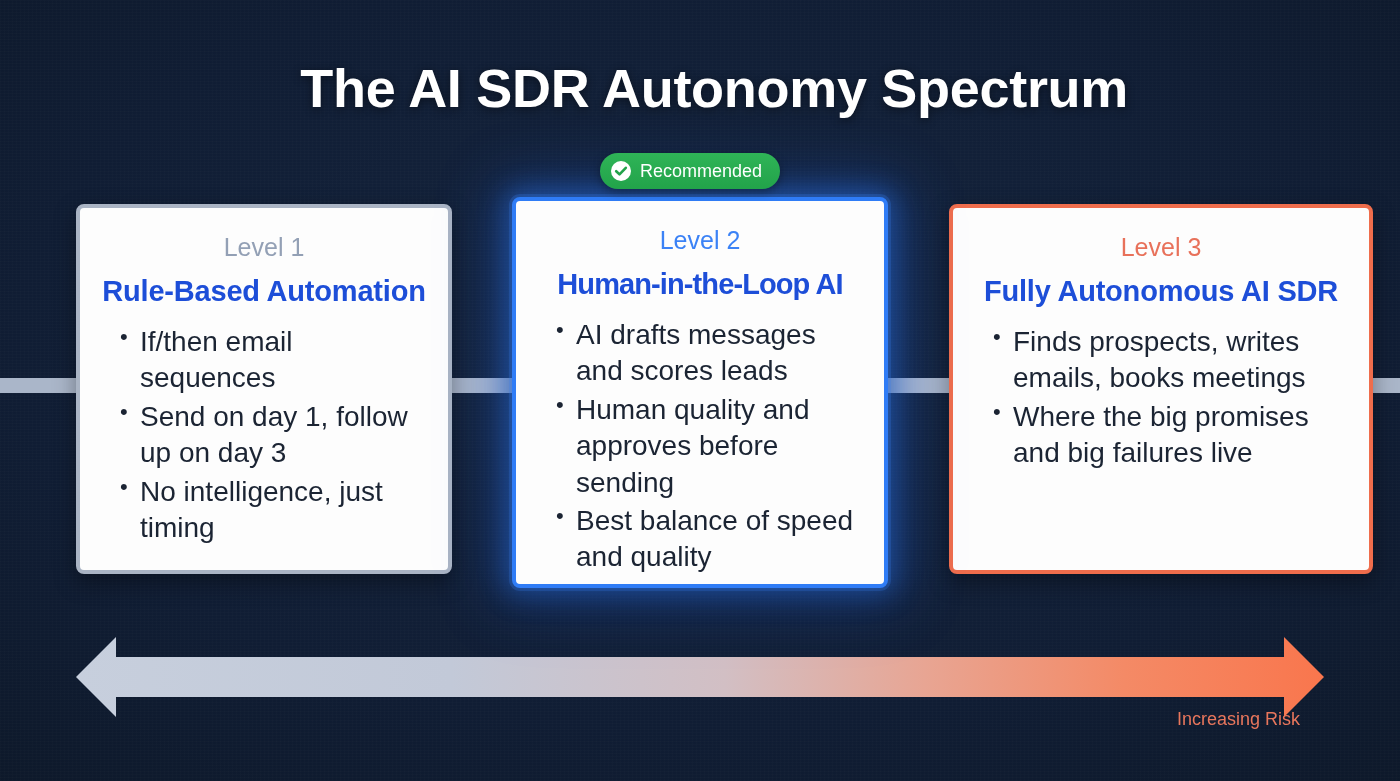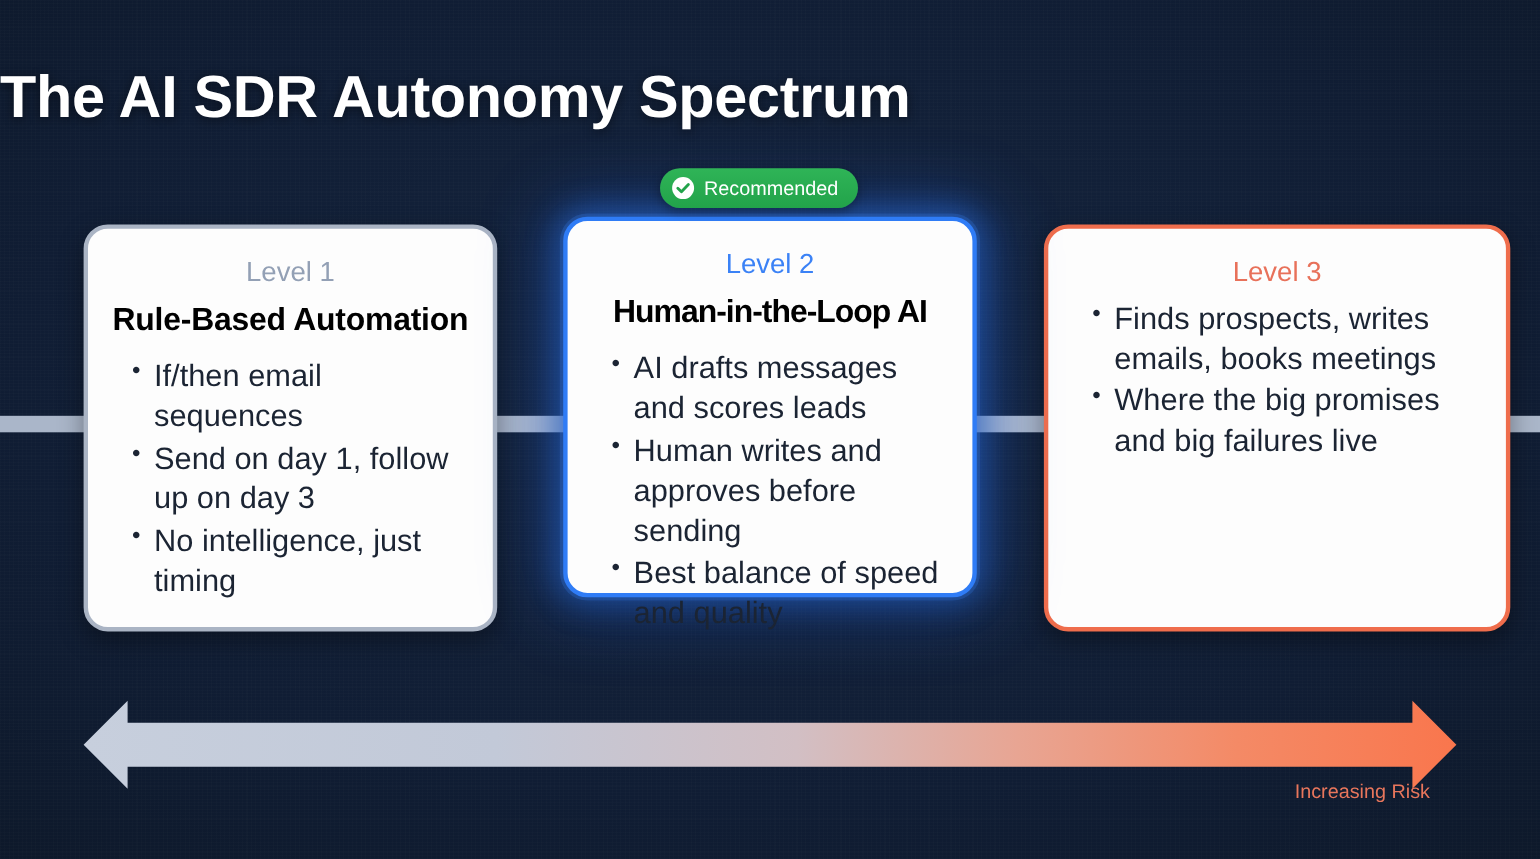--- a/index.html
+++ b/index.html
@@ -22,21 +22,21 @@
     content:""; position:absolute; inset:0;
     background-image:
       repeating-linear-gradient(0deg, rgba(255,255,255,.012) 0px, rgba(255,255,255,.012) 1px, transparent 1px, transparent 3px),
       repeating-linear-gradient(90deg, rgba(255,255,255,.010) 0px, rgba(255,255,255,.010) 1px, transparent 1px, transparent 4px);
     pointer-events:none;
   }
 
   
   #title {
     position:absolute; left:0; top:57px; width:1128px;
-    text-align:left;
+    text-align:right;
     font-size:54px; font-weight:bold; color:#ffffff;
     letter-spacing:-0.3px;
     text-shadow: 0 2px 10px rgba(0,0,0,.45);
   }
 
   
   #badge {
     position:absolute; left:600px; top:153px;
     height:36px; padding:0 18px 0 11px;
     display:flex; align-items:center; gap:9px;
@@ -58,32 +58,32 @@
   #connector {
     position:absolute; left:0; top:378px; width:1400px; height:15px;
     background:#aab6c9;
     z-index:1;
   }
 
   
   .card {
     position:absolute;
     background:#fdfdfd;
-    border-radius:22px;
+    border-radius:8px;
     z-index:4;
     display:flex; flex-direction:column; align-items:center;
     padding:26px 22px 18px 22px;
   }
   #card1 {
     left:76px; top:204px; width:376px; height:370px;
     border:4px solid #aab4c4;
     box-shadow: 0 8px 22px rgba(0,0,0,.35);
   }
   #card2 {
-    left:512px; top:197px; width:376px; height:346px;
+    left:512px; top:197px; width:376px; height:391px;
     border:4px solid #2f7cf6;
     box-shadow:
       0 0 0 3px rgba(59,130,246,.22),
       0 0 26px 8px rgba(47,124,246,.42),
       0 0 60px 18px rgba(37,99,235,.28),
       0 10px 26px rgba(0,0,0,.38);
     z-index:6;
   }
   #card3 {
     left:949px; top:204px; width:424px; height:370px;
@@ -92,21 +92,21 @@
   }
 
   .level {
     font-size:25px; line-height:1.1; margin-bottom:10px; font-weight:normal;
   }
   #card1 .level { color:#93a0b5; }
   #card2 .level { color:#3b82f6; }
   #card3 .level { color:#e8715a; }
 
   .cardtitle {
-    font-size:29px; font-weight:bold; color:#000000;
+    font-size:29px; font-weight:bold; color:#1d4ed8;
     text-align:left; line-height:1.33; letter-spacing:-0.2px;
     margin-bottom:14px;
   }
   #card2 .cardtitle { letter-spacing:-0.9px; }
 
   .bullets { list-style:none; width:100%; padding-left:14px; }
   .bullets li {
     position:relative;
     font-size:28px; line-height:1.3; color:#1b2433;
     padding-left:24px; margin-bottom:2px;
@@ -156,27 +156,28 @@
       <li>Send on day 1, follow up on day 3</li>
       <li>No intelligence, just timing</li>
     </ul>
   </div>
 
   <div class="card" id="card2">
     <div class="level">Level 2</div>
     <div class="cardtitle">Human-in-the-Loop AI</div>
     <ul class="bullets">
       <li>AI drafts messages and scores leads</li>
-      <li>Human writes and approves before sending</li>
+      <li>Human quality and approves before sending</li>
       <li>Best balance of speed and quality</li>
     </ul>
   </div>
 
   <div class="card" id="card3">
     <div class="level">Level 3</div>
+    <div class="cardtitle">Fully Autonomous AI SDR</div>
     <ul class="bullets">
       <li>Finds prospects, writes emails, books meetings</li>
       <li>Where the big promises and big failures live</li>
     </ul>
   </div>
 
   <div id="spectrum">
     <svg width="1400" height="90" viewBox="0 0 1400 90">
       <defs>
         <linearGradient id="spec" x1="0" y1="0" x2="1" y2="0">

